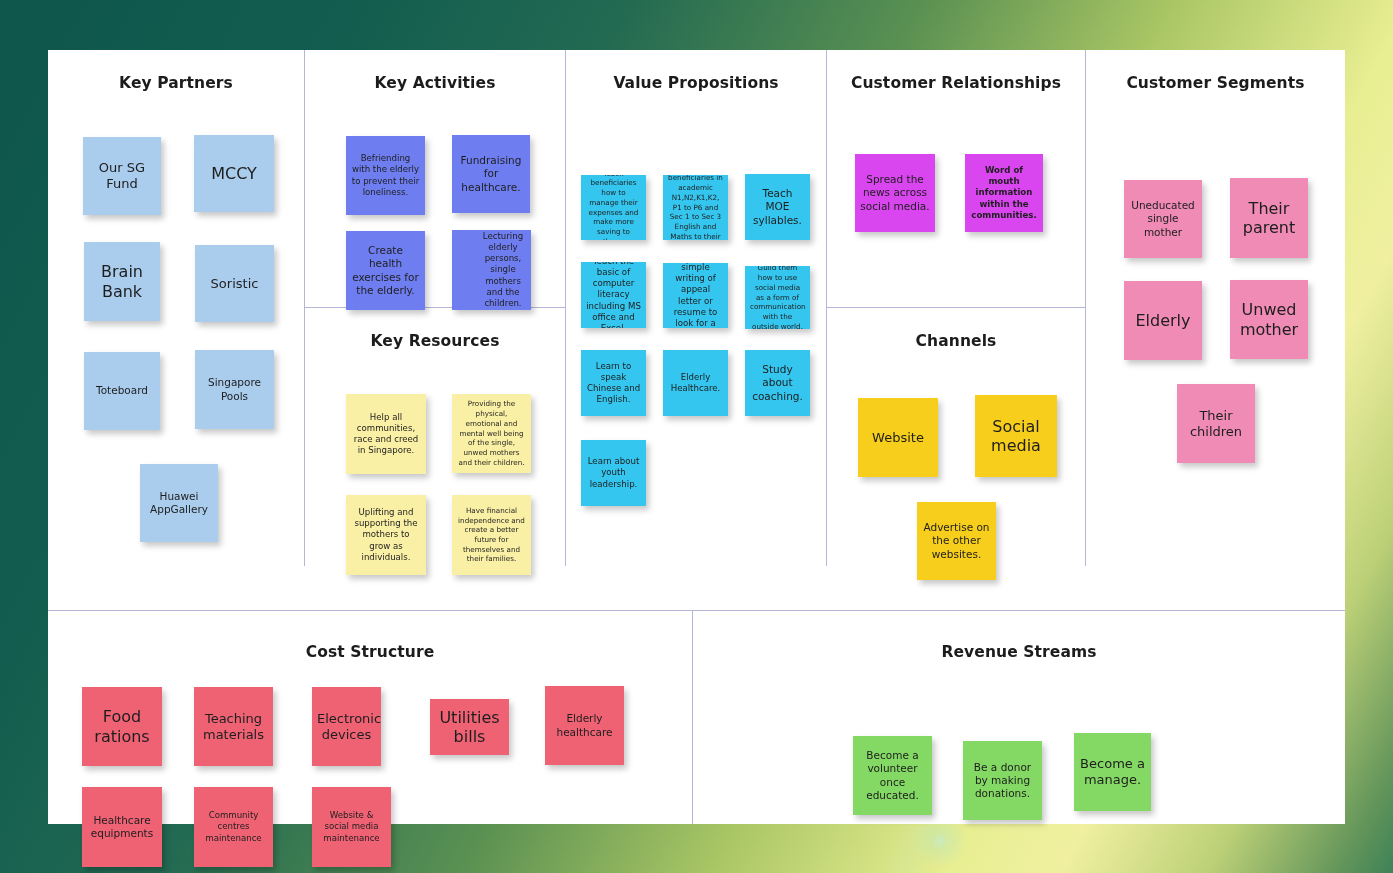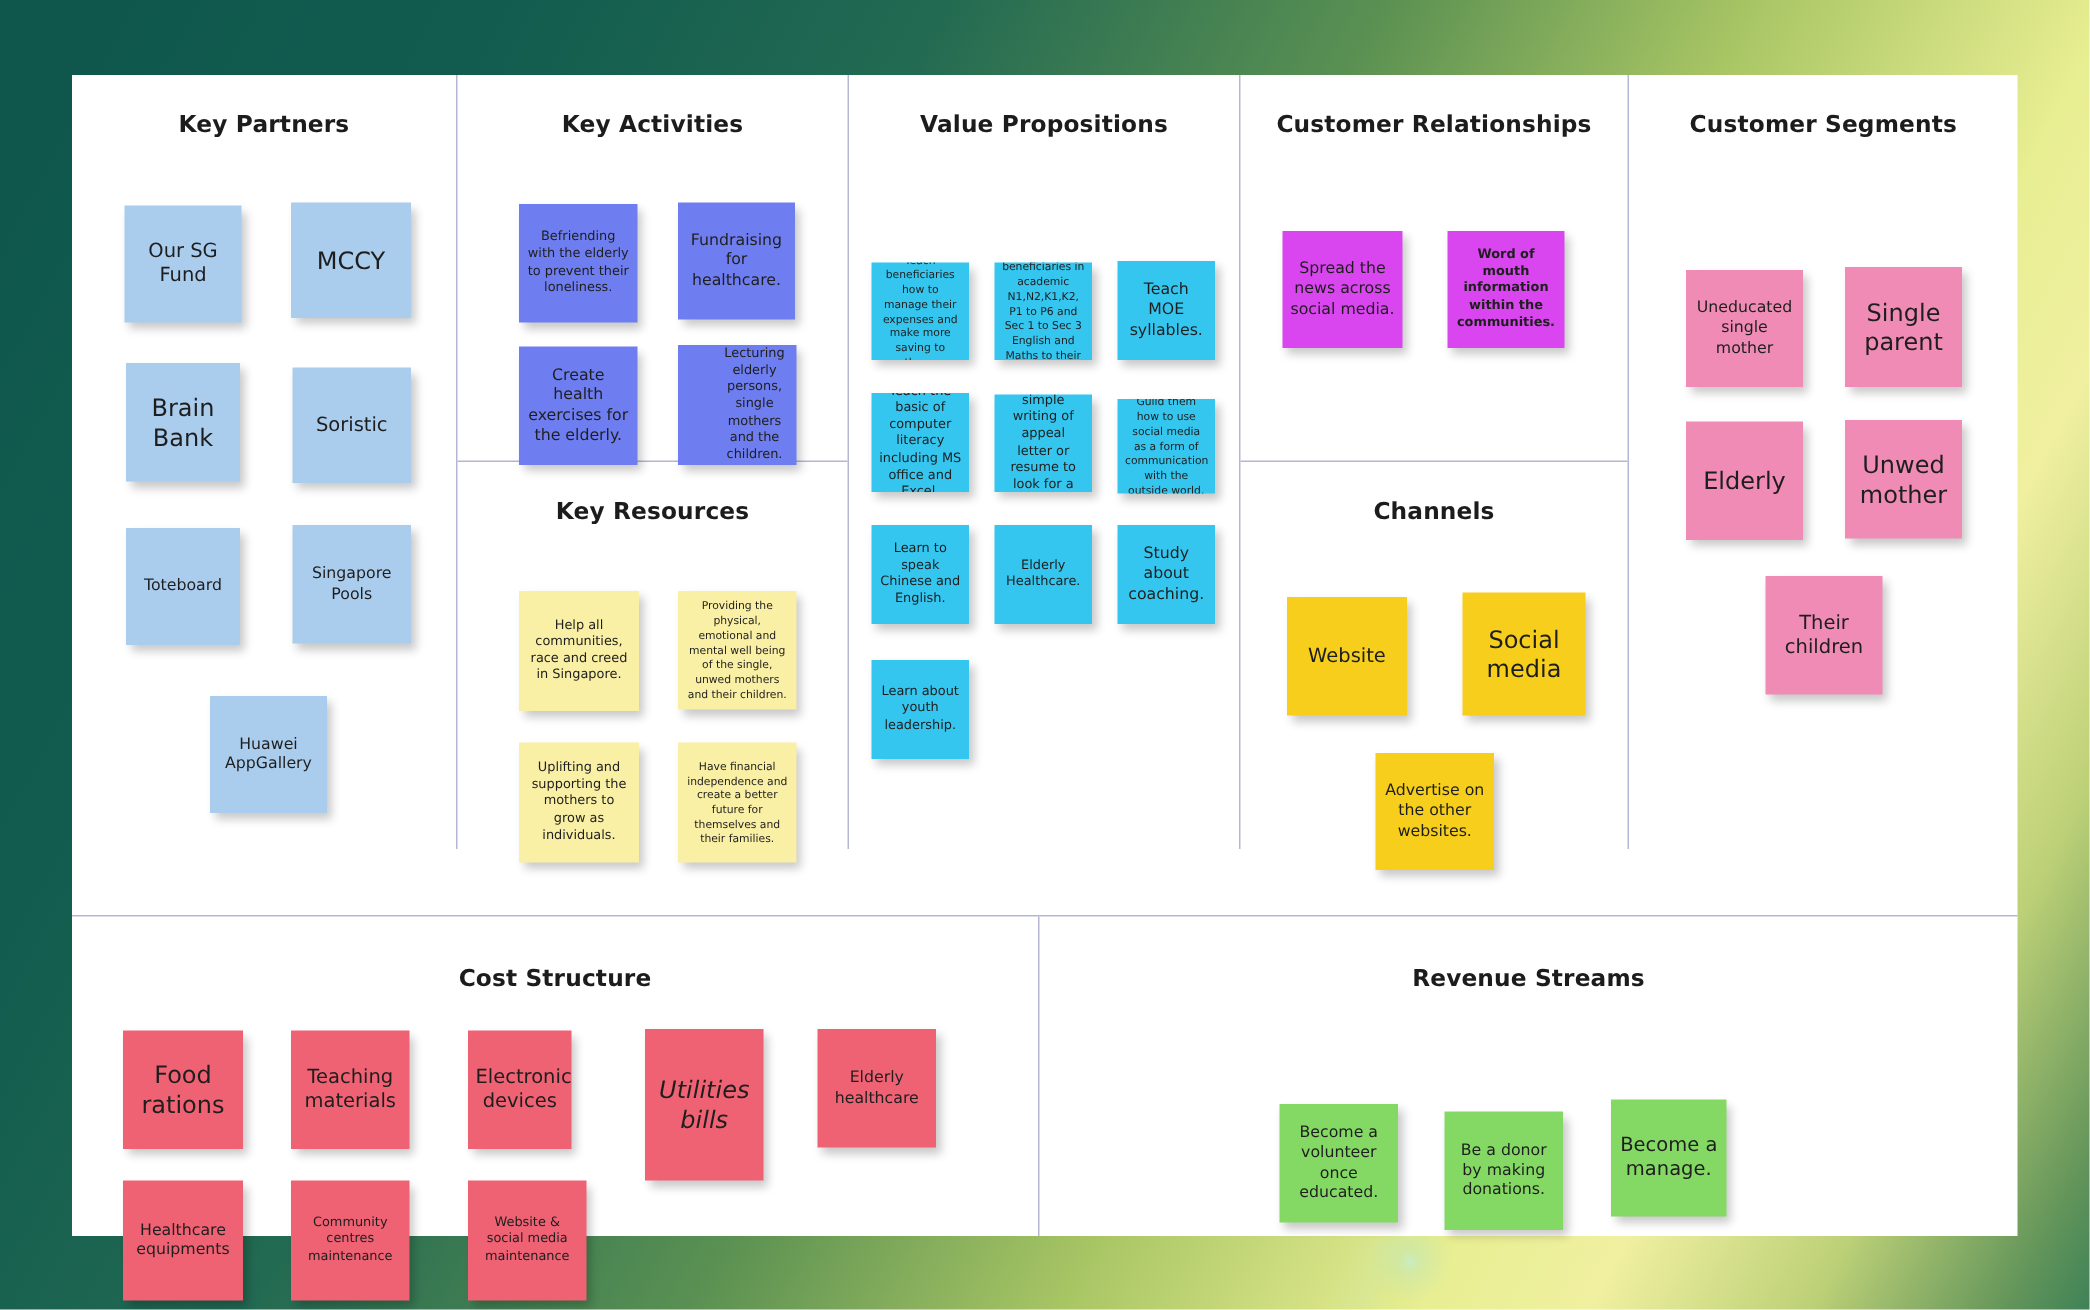--- a/index.html
+++ b/index.html
@@ -295,21 +295,21 @@
     </div>
 
     <div class="col col-cs">
       <div class="cell">
         <div class="block-title">Customer Segments</div>
         <div class="notes">
           <div class="note c-pink" style="left:38px; top:88px; width:78px; height:78px;">
             <span class="fs-m">Uneducated single mother</span>
           </div>
           <div class="note c-pink" style="left:144px; top:86px; width:78px; height:80px;">
-            <span class="fs-xl">Single parent</span>
+            <span class="fs-xl">Their parent</span>
           </div>
           <div class="note c-pink" style="left:38px; top:189px; width:78px; height:79px;">
             <span class="fs-xl">Elderly</span>
           </div>
           <div class="note c-pink" style="left:144px; top:188px; width:78px; height:79px;">
             <span class="fs-xl">Unwed mother</span>
           </div>
           <div class="note c-pink" style="left:91px; top:292px; width:78px; height:79px;">
             <span class="fs-l">Their children</span>
           </div>
@@ -327,21 +327,21 @@
         <div class="notes">
           <div class="note c-red" style="left:34px; top:26px; width:80px; height:79px;">
             <span class="fs-xl">Food rations</span>
           </div>
           <div class="note c-red" style="left:146px; top:26px; width:79px; height:79px;">
             <span class="fs-l">Teaching materials</span>
           </div>
           <div class="note c-red" style="left:264px; top:26px; width:69px; height:79px;">
             <span class="fs-l">Electronic devices</span>
           </div>
-          <div class="note c-red" style="left:382px; top:25px; width:79px; height:101px;font-style:italic;">
+          <div class="note c-red" style="left:382px; top:38px; width:79px; height:56px;">
             <span class="fs-xl">Utilities bills</span>
           </div>
           <div class="note c-red" style="left:497px; top:25px; width:79px; height:79px;">
             <span class="fs-m">Elderly healthcare</span>
           </div>
 
           <div class="note c-red" style="left:34px; top:126px; width:80px; height:80px;">
             <span class="fs-m">Healthcare equipments</span>
           </div>
           <div class="note c-red" style="left:146px; top:126px; width:79px; height:80px;">

